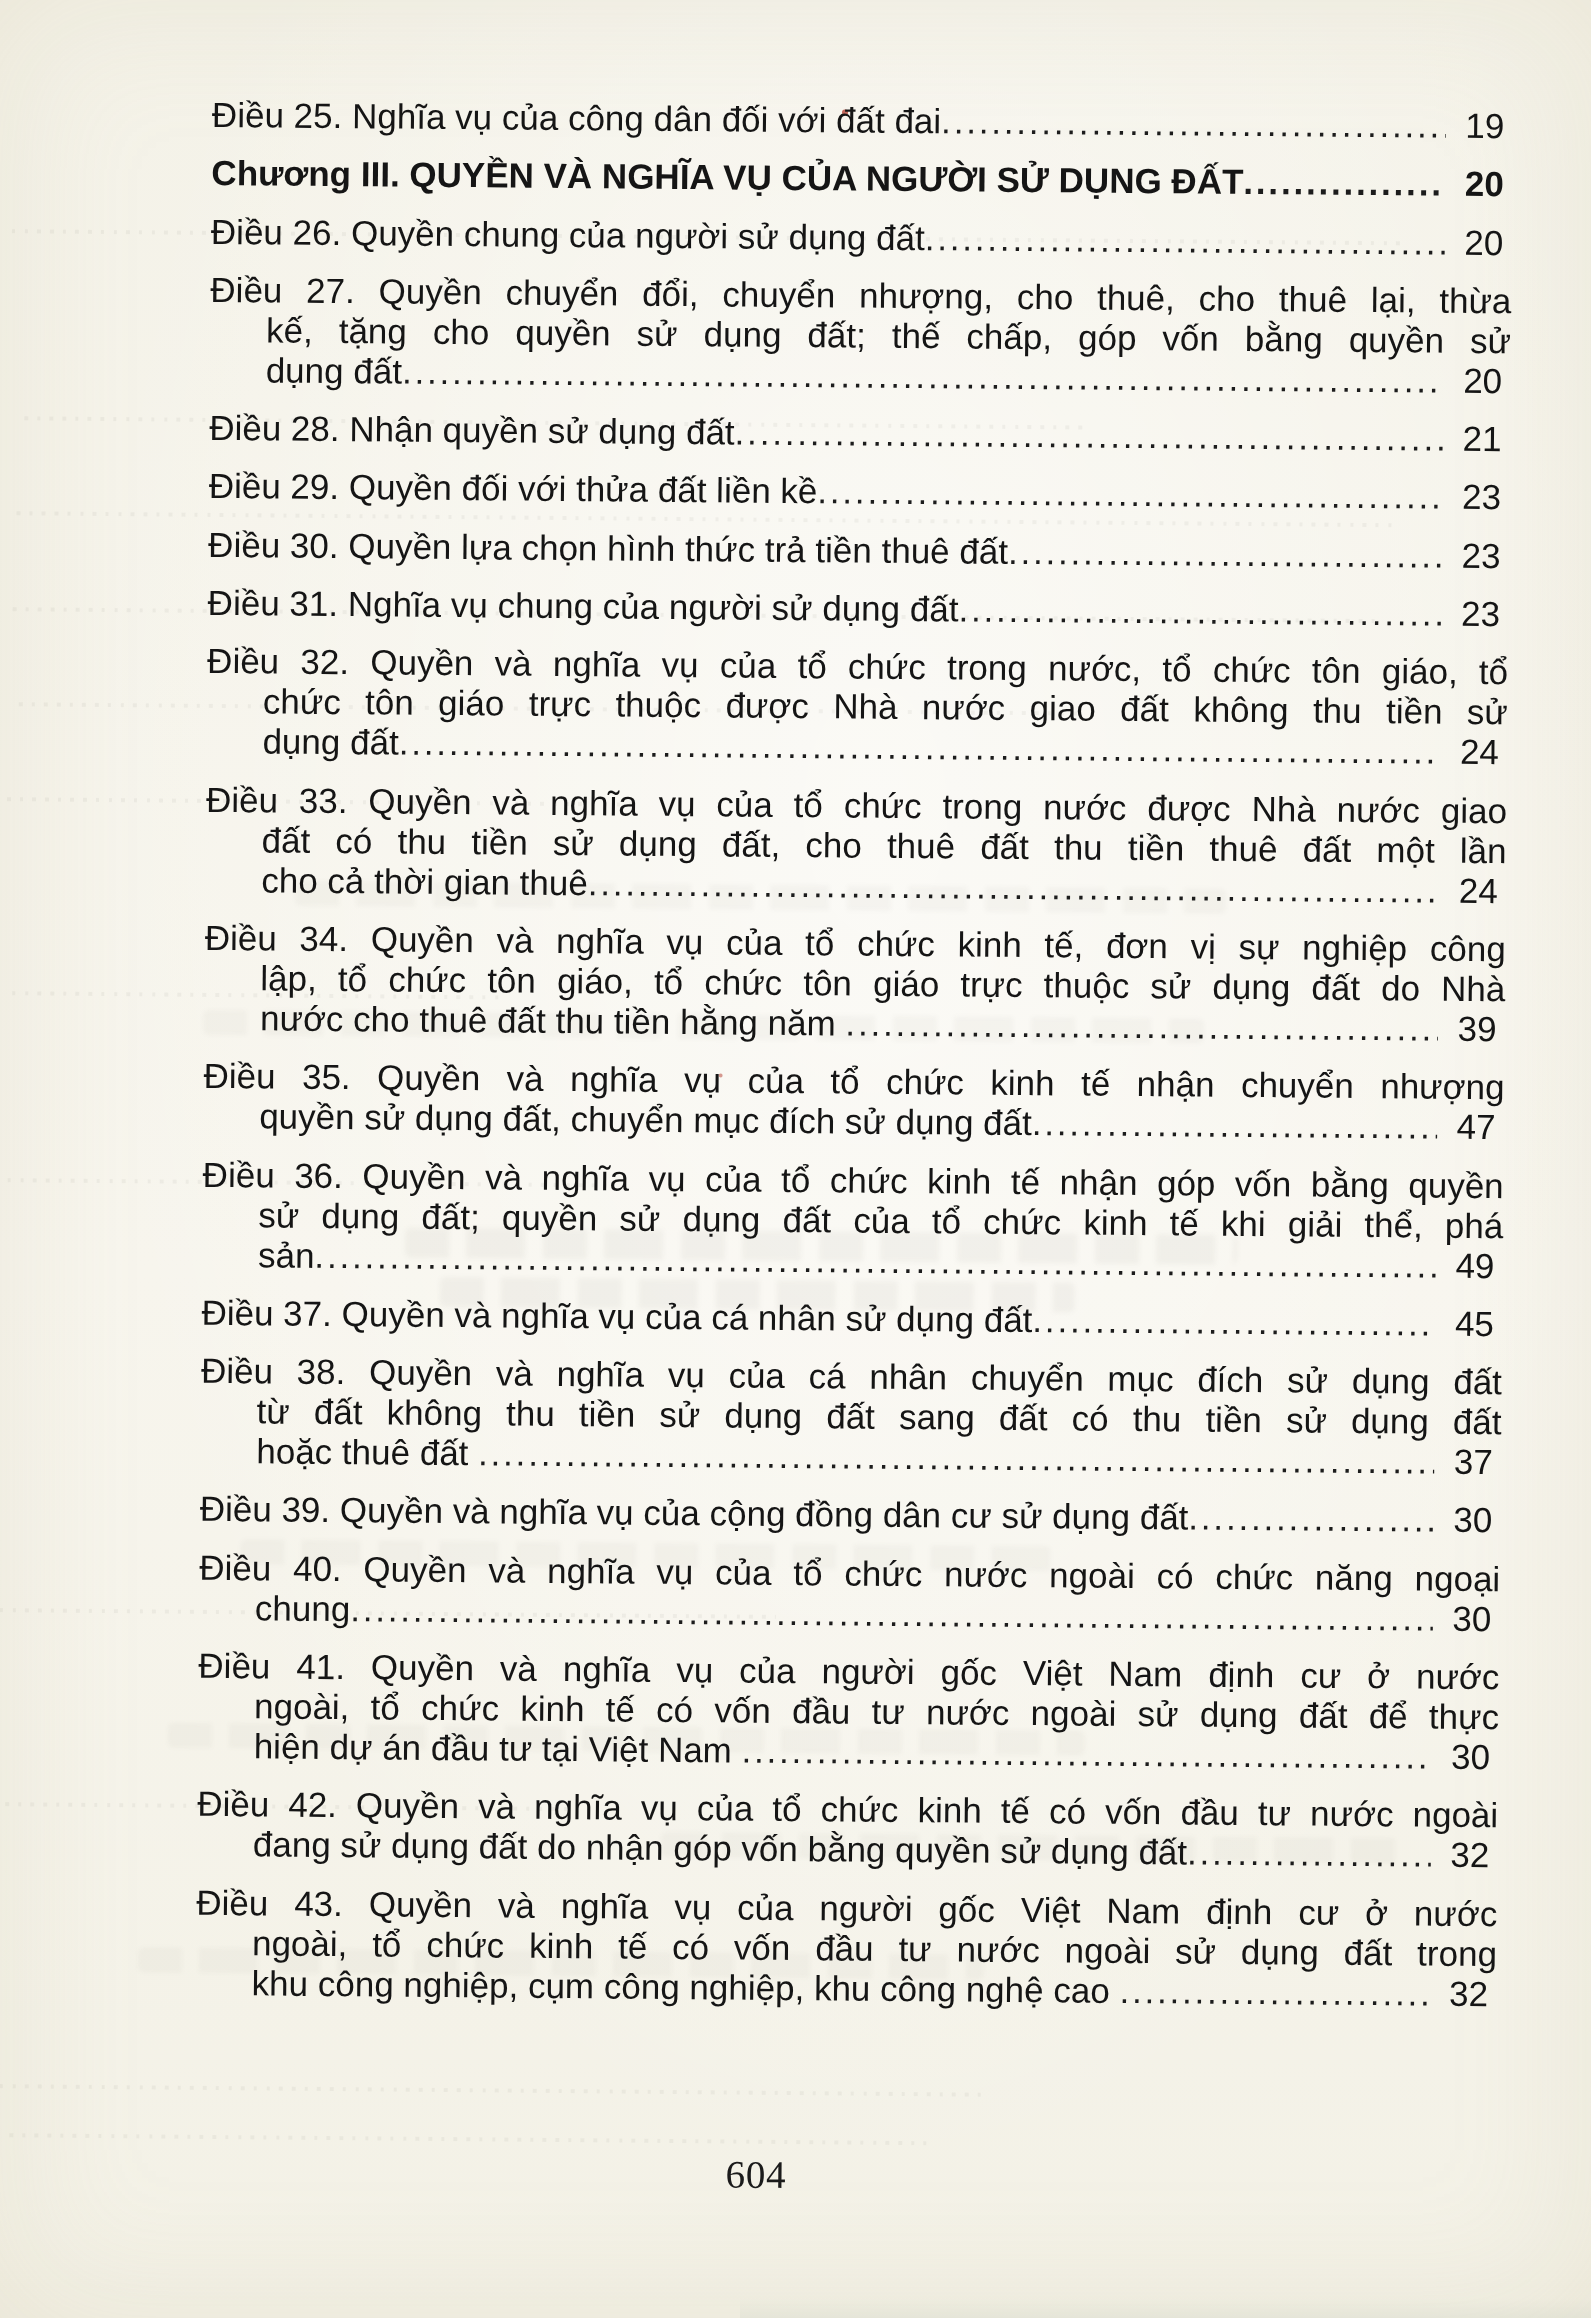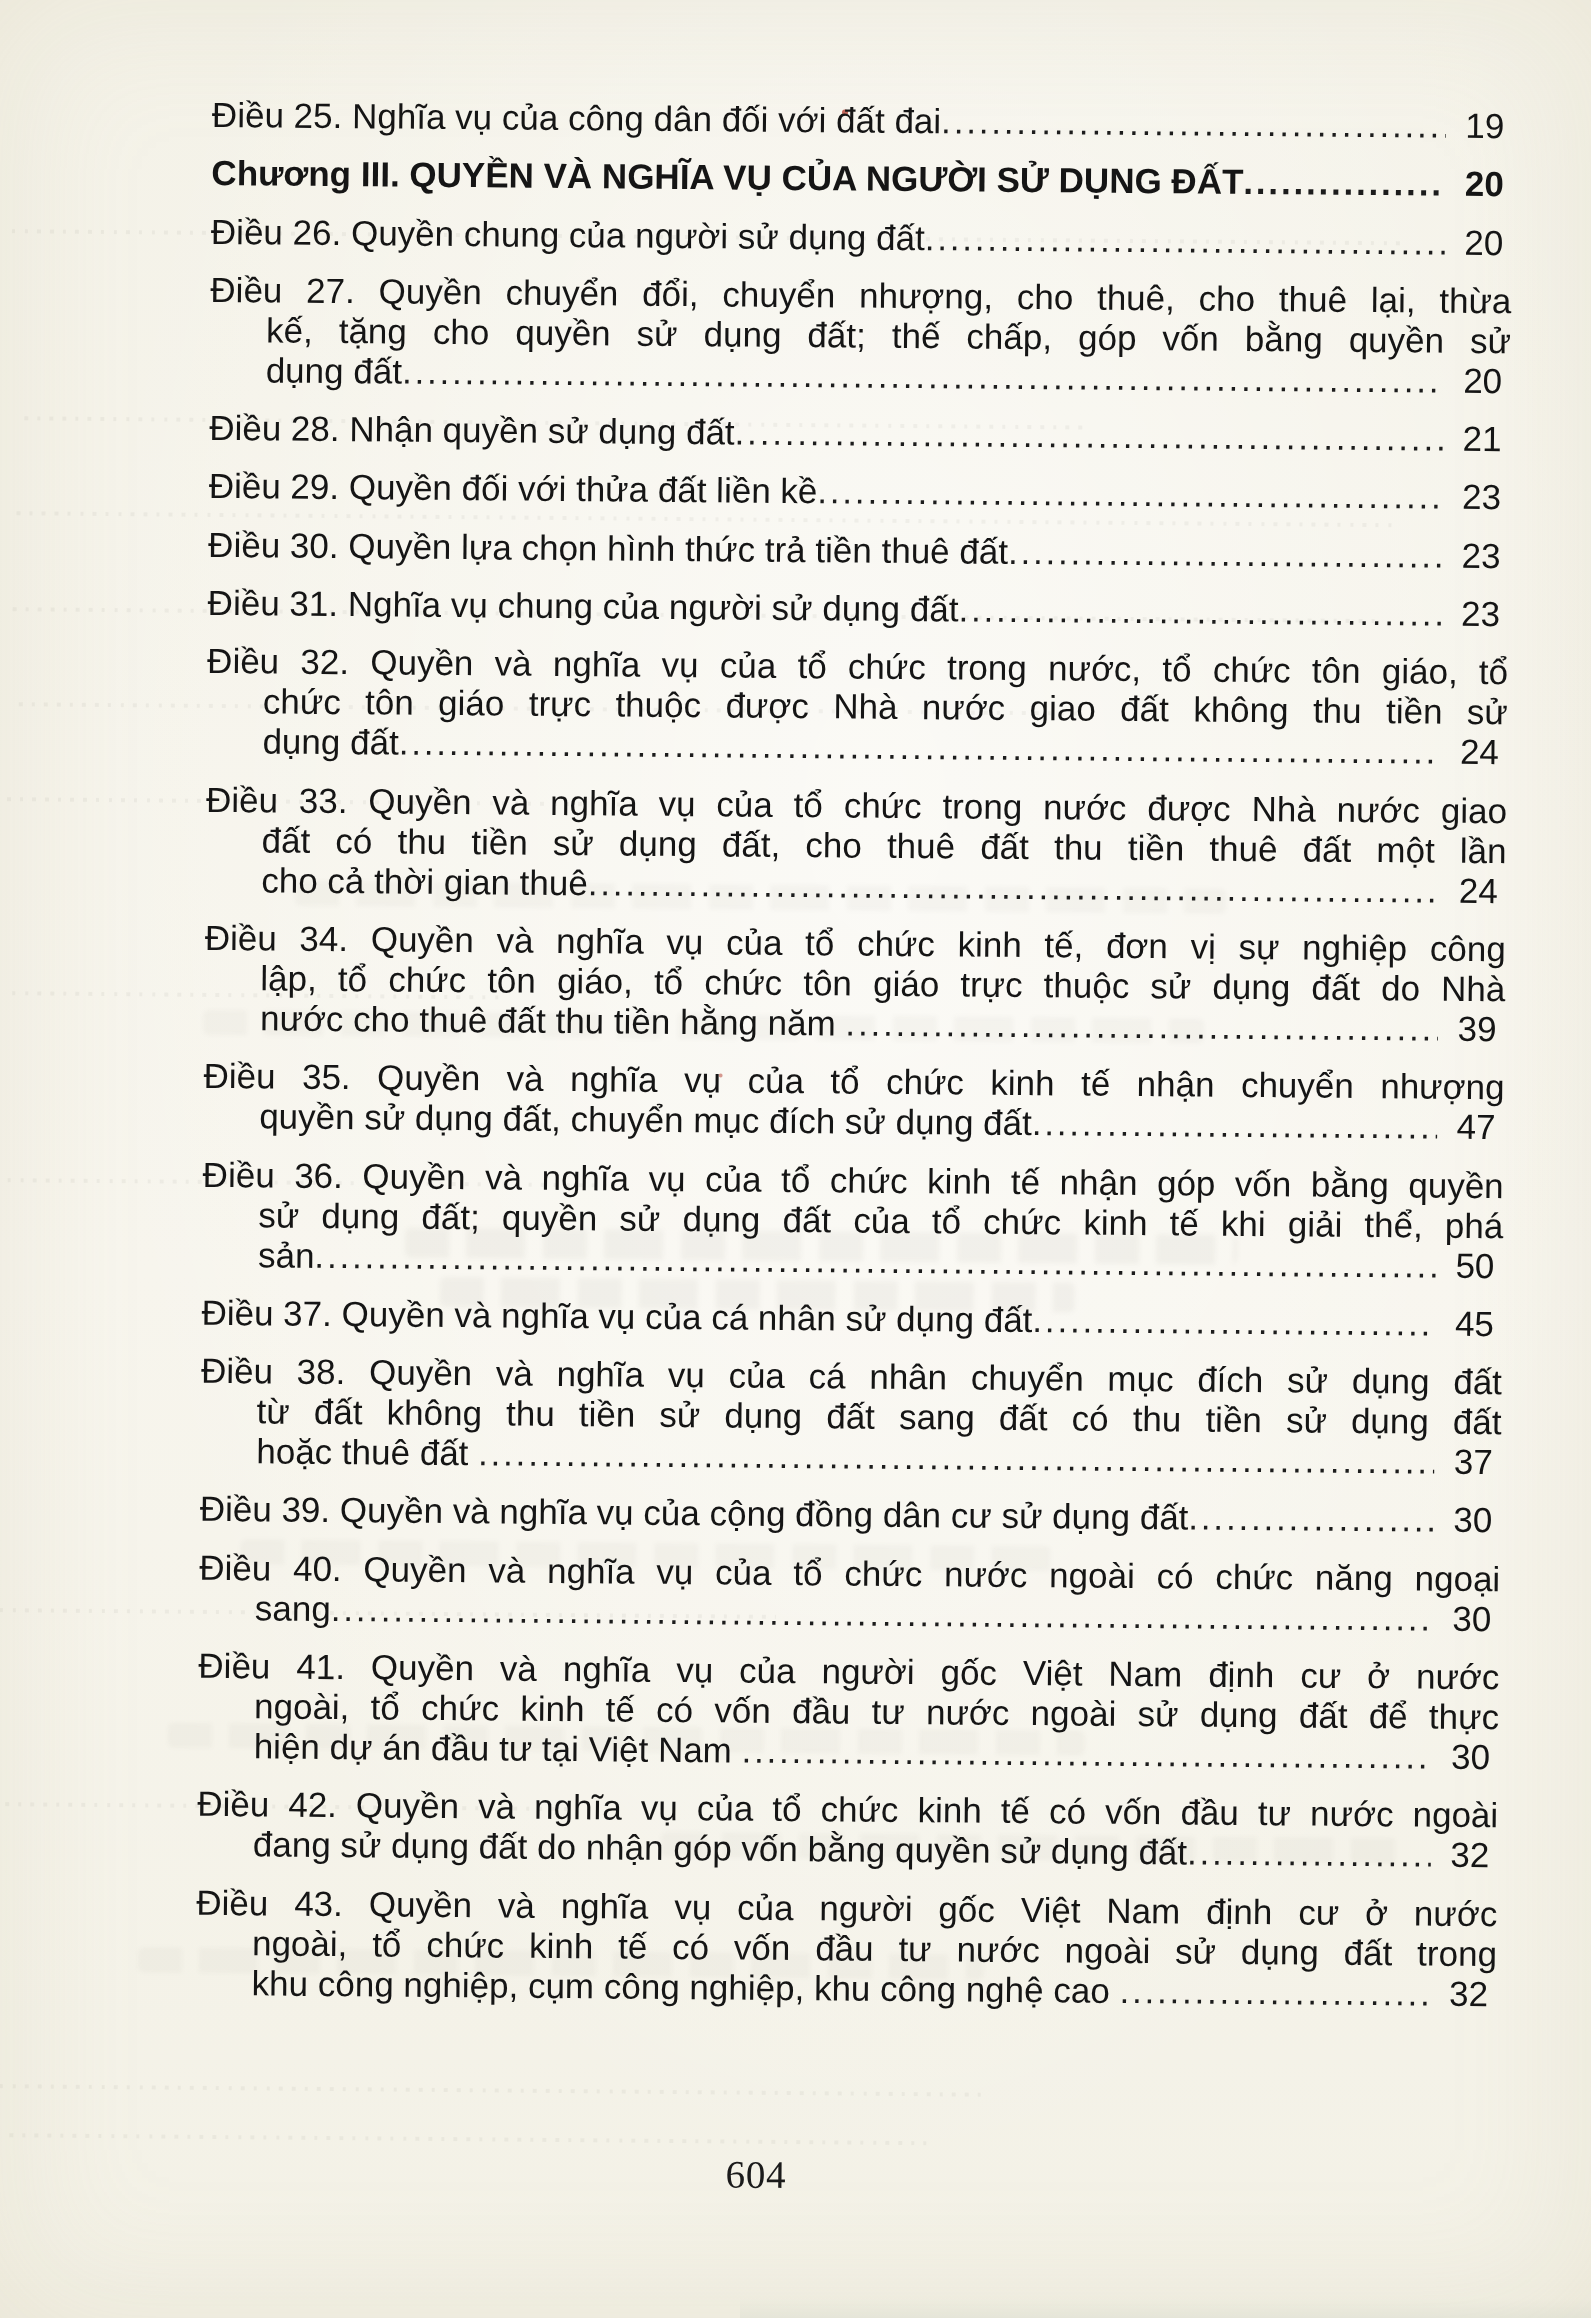--- a/index.html
+++ b/index.html
@@ -222,21 +222,21 @@
           <span class="dots"></span>
           <span class="pg">47</span>
         </div>
       </div>
       <div class="entry">
         <div class="line mid">Điều 36. Quyền và nghĩa vụ của tổ chức kinh tế nhận góp vốn bằng quyền</div>
         <div class="line cont mid">sử dụng đất; quyền sử dụng đất của tổ chức kinh tế khi giải thể, phá</div>
         <div class="line cont last">
           <span class="t">sản</span>
           <span class="dots"></span>
-          <span class="pg">50</span>
+          <span class="pg">49</span>
         </div>
       </div>
       <div class="entry">
         <div class="line last">
           <span class="t">Điều 37. Quyền và nghĩa vụ của cá nhân sử dụng đất</span>
           <span class="dots"></span>
           <span class="pg">45</span>
         </div>
       </div>
       <div class="entry">
@@ -251,21 +251,21 @@
       <div class="entry">
         <div class="line last">
           <span class="t">Điều 39. Quyền và nghĩa vụ của cộng đồng dân cư sử dụng đất</span>
           <span class="dots"></span>
           <span class="pg">30</span>
         </div>
       </div>
       <div class="entry">
         <div class="line mid">Điều 40. Quyền và nghĩa vụ của tổ chức nước ngoài có chức năng ngoại</div>
         <div class="line cont last">
-          <span class="t">sang</span>
+          <span class="t">chung</span>
           <span class="dots"></span>
           <span class="pg">30</span>
         </div>
       </div>
       <div class="entry">
         <div class="line mid">Điều 41. Quyền và nghĩa vụ của người gốc Việt Nam định cư ở nước</div>
         <div class="line cont mid">ngoài, tổ chức kinh tế có vốn đầu tư nước ngoài sử dụng đất để thực</div>
         <div class="line cont last">
           <span class="t">hiện dự án đầu tư tại Việt Nam </span>
           <span class="dots"></span>

